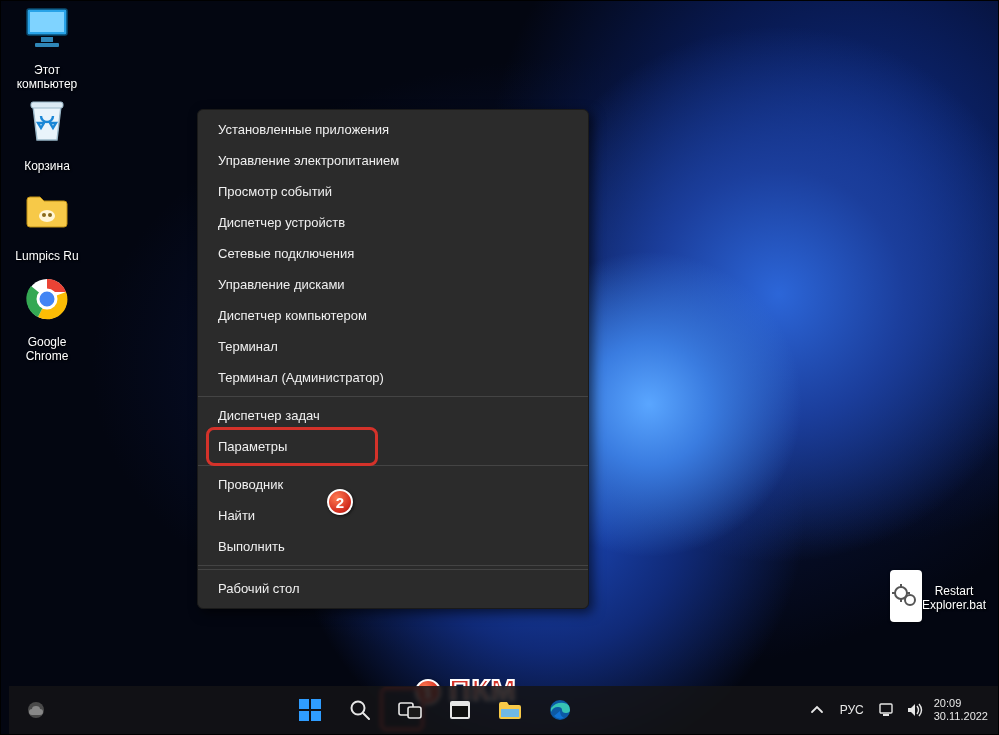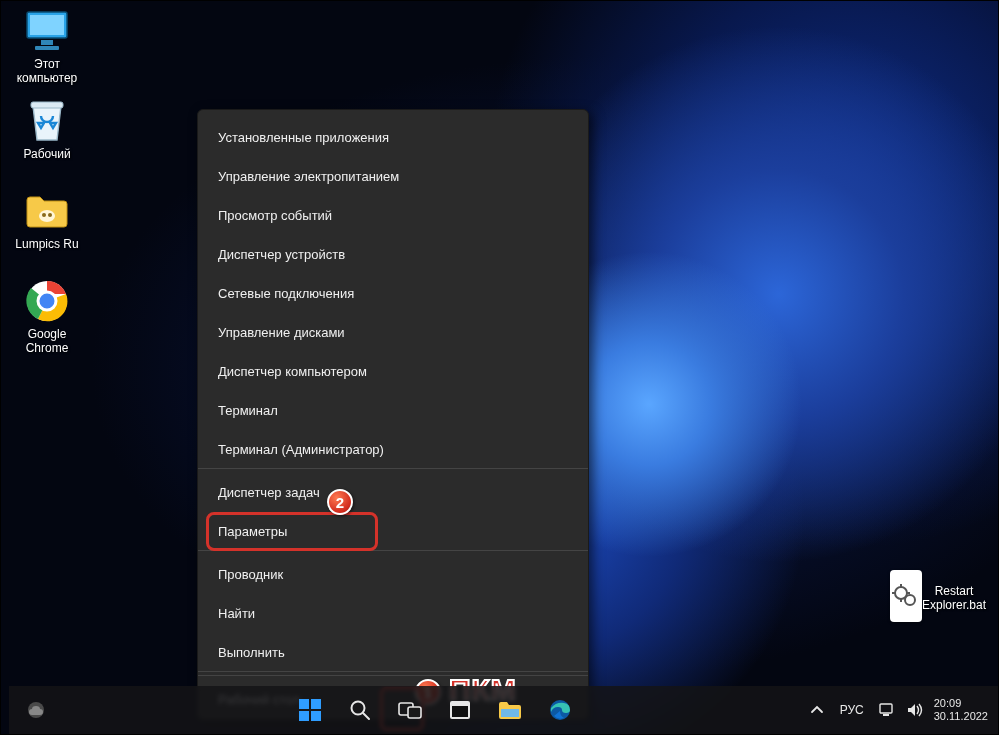--- a/index.html
+++ b/index.html
@@ -13,28 +13,28 @@
       radial-gradient(circle at 65% 55%, #5aa6ff 0%, #3a7ce0 8%, rgba(0,0,0,0) 20%),
       radial-gradient(circle at 78% 40%, #2c66d8 0%, #1b3e9c 14%, rgba(0,0,0,0) 30%),
       radial-gradient(circle at 55% 70%, #1d4bbf 0%, #102a78 18%, rgba(0,0,0,0) 34%),
       radial-gradient(circle at 85% 25%, #0f2f8a 0%, #08184d 20%, rgba(0,0,0,0) 36%),
       radial-gradient(ellipse at 60% 50%, #0b1b53 0%, #030611 60%);
   }
   
   .desktop-icons { position: absolute; top: 6px; left: 6px; width: 92px; }
   .dicon { width: 80px; height: 80px; margin-bottom: 10px; display:flex; flex-direction:column; align-items:center; justify-content:flex-start; cursor: pointer; }
   .dicon .glyph { width: 48px; height: 48px; display:flex; align-items:center; justify-content:center; }
-  .dicon .label { color:#fff; font-size:12px; text-align:center; line-height:14px; text-shadow: 1px 1px 2px #000; margin-top:2px; }
+  .dicon .label { color:#fff; font-size:12px; text-align:center; line-height:14px; text-shadow: 1px 1px 2px #000; margin-top:14px; }
   
   .dicon-right { position:absolute; right: 24px; top: 550px; width: 84px; height: 90px; display:flex; flex-direction:row; align-items:center; cursor:pointer; }
   .dicon-right .card { width:52px; height:52px; background:#fff; border-radius:4px; display:flex; align-items:center; justify-content:center; box-shadow:0 1px 3px rgba(0,0,0,.4); }
   .dicon-right .label { color:#fff; font-size:12px; text-align:center; line-height:14px; margin-top:4px; text-shadow:1px 1px 2px #000; }
   
   .ctx { position:absolute; left: 196px; top: 108px; width: 392px; background:#2b2b2b; border:1px solid #1a1a1a; box-shadow: 4px 4px 12px rgba(0,0,0,.6); border-radius:6px; padding:4px 0; }
-  .ctx .item { color:#f0f0f0; font-size:13px; padding: 8px 16px 8px 20px; cursor:pointer; display:flex; align-items:center; justify-content:space-between;margin-top:8px; }
+  .ctx .item { color:#f0f0f0; font-size:13px; padding: 8px 16px 8px 20px; cursor:pointer; display:flex; align-items:center; justify-content:space-between; }
   .ctx .sep { height:1px; background:#444; margin:3px 0; }
   .ctx .chev { color:#aaa; font-size:11px; }
   .ctx .highlight-wrap { position:relative; }
   .ctx .highlight { position:absolute; left:8px; right:210px; top:-4px; bottom:-4px; border:3px solid #d4322a; border-radius:8px; pointer-events:none; }
   
   .badge { position:absolute; width:26px; height:26px; border-radius:50%; background: radial-gradient(circle at 35% 30%, #ff7a52, #d12a1c 70%, #8a140a); color:#fff; font-weight:bold; font-size:15px; display:flex; align-items:center; justify-content:center; border:2px solid #fff; box-shadow:1px 1px 3px rgba(0,0,0,.6); }
   .badge2 { left: 326px; top: 488px; }
   .badge1 { left: 414px; top: 678px; }
   .ann-text { position:absolute; left:448px; top:672px; font-size:30px; font-weight:800; color:#d4322a; -webkit-text-stroke: 2px #fff; text-shadow: 1px 1px 0 #000; letter-spacing:1px; }
   .start-hl { position:absolute; left:379px; top:686px; width:44px; height:44px; border:3px solid #d4322a; border-radius:6px; pointer-events:none; }
@@ -68,21 +68,21 @@
       <div class="label">Этот<br>компьютер</div>
     </div>
     <div class="dicon">
       <div class="glyph">
         <svg width="40" height="46" viewBox="0 0 40 46">
             <path d="M6 8 H34 L30 42 H10 Z" fill="#e9f4fb" stroke="#9bb8c9" stroke-width="1.4"></path>
             <rect x="4" y="4" width="32" height="6" rx="2" fill="#dbeaf4" stroke="#9bb8c9"></rect>
             <path d="M14 18 a6 6 0 1 0 12 0 M14 30 l-3 -5 l6 0 z M26 30 l3 -5 l-6 0 z" stroke="#1a87d6" stroke-width="2.4" fill="none"></path>
           </svg>
       </div>
-      <div class="label">Рабочий</div>
+      <div class="label">Корзина</div>
     </div>
     <div class="dicon">
       <div class="glyph">
         <svg width="46" height="38" viewBox="0 0 46 38">
             <path d="M3 10 L3 32 Q3 35 6 35 L40 35 Q43 35 43 32 L43 12 Q43 9 40 9 L20 9 L16 5 L6 5 Q3 5 3 8 Z" fill="#f7c948" stroke="#c09015"></path>
             <ellipse cx="23" cy="24" rx="8" ry="6" fill="#fff6d8"></ellipse>
             <circle cx="20" cy="23" r="2" fill="#8a6a1a"></circle>
             <circle cx="26" cy="23" r="2" fill="#8a6a1a"></circle>
           </svg>
       </div>

